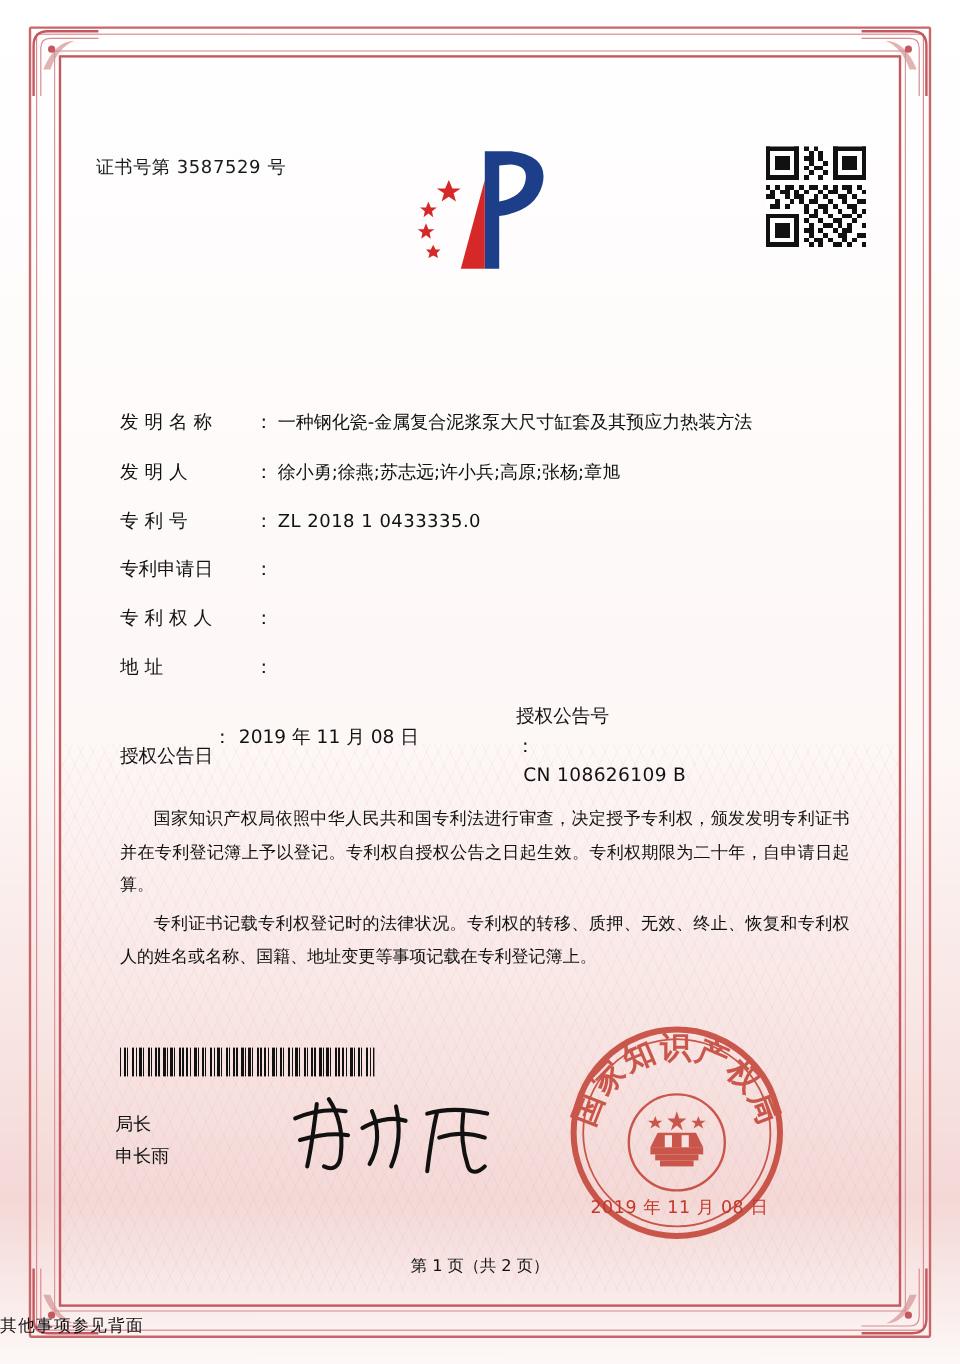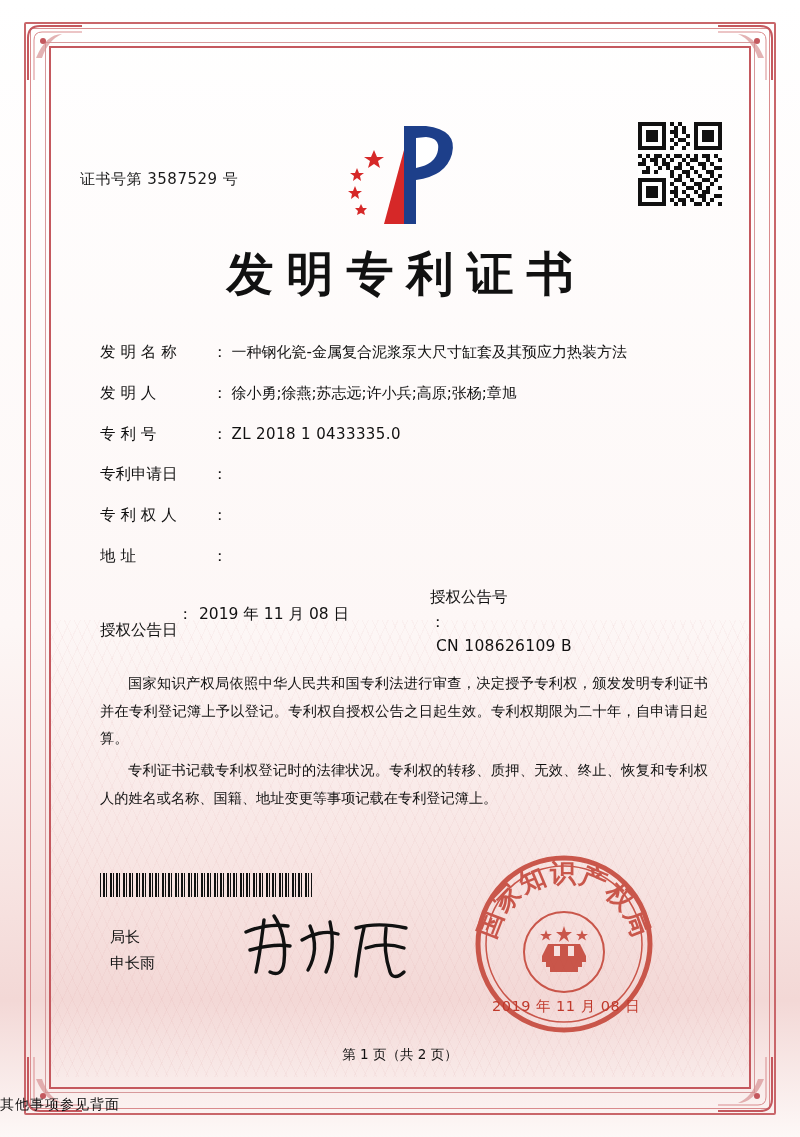--- a/index.html
+++ b/index.html
@@ -72,21 +72,20 @@
 
   
   .cert-number {
     position: absolute;
     left: 80px;
     top: 130px;
     font-size: 15px;
     color: #1a1a1a;
     letter-spacing: 0.5px;
     font-family: "DejaVu Sans", "Liberation Sans", sans-serif;
-    margin-top: 40px;
   }
 
   .emblem {
     position: absolute;
     left: 330px;
     top: 120px;
     width: 140px;
     height: 110px;
   }
 
@@ -192,21 +191,21 @@
     height: 24px;
     background-image: repeating-linear-gradient(90deg,
       #111 0px, #111 1px, transparent 1px, transparent 3px,
       #111 3px, #111 5px, transparent 5px, transparent 6px,
       #111 6px, #111 7px, transparent 7px, transparent 10px,
       #111 10px, #111 12px, transparent 12px, transparent 13px);
   }
 
   .director {
     position: absolute;
-    left: 110px;
+    left: 96px;
     top: 925px;
     font-size: 15px;
     line-height: 1.7;
     color: #111;
   }
 
   .signature {
     position: absolute;
     left: 238px;
     top: 910px;
@@ -412,21 +411,20 @@
         <rect x="18" y="19" width="1" height="1"></rect>
         <rect x="9" y="20" width="1" height="1"></rect>
           <rect x="11" y="20" width="1" height="1"></rect>
         <rect x="14" y="20" width="2" height="1"></rect>
           <rect x="17" y="20" width="1" height="1"></rect>
         <rect x="20" y="20" width="1" height="1"></rect>
       </g>
     </svg>
   </div>
 
-  <div class="title">发明专利证书</div>
 
   <div class="fields">
 
     <div class="row">
       <span class="label">发 明 名 称</span>
       <span class="colon">：</span>
       <span class="value">一种钢化瓷-金属复合泥浆泵大尺寸缸套及其预应力热装方法</span>
     </div>
 
     <div class="row">

